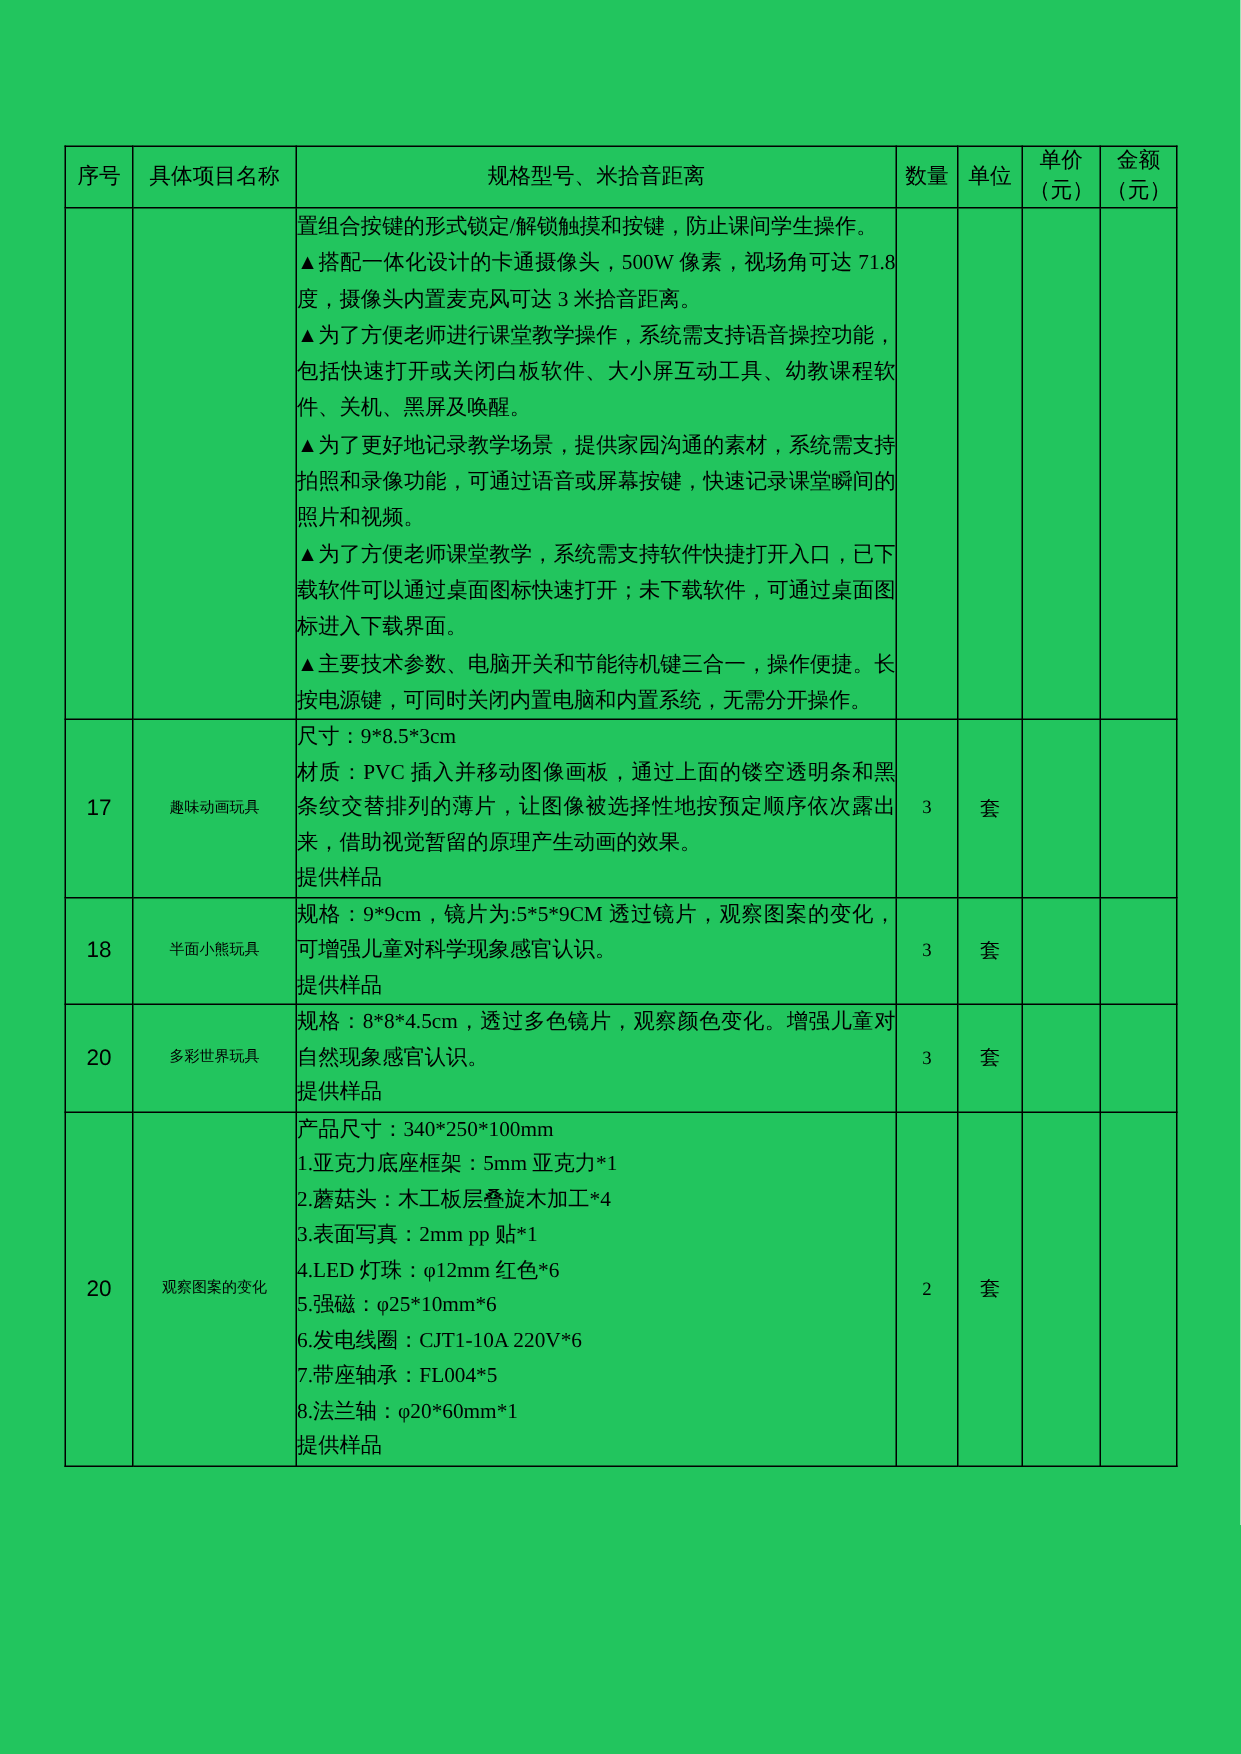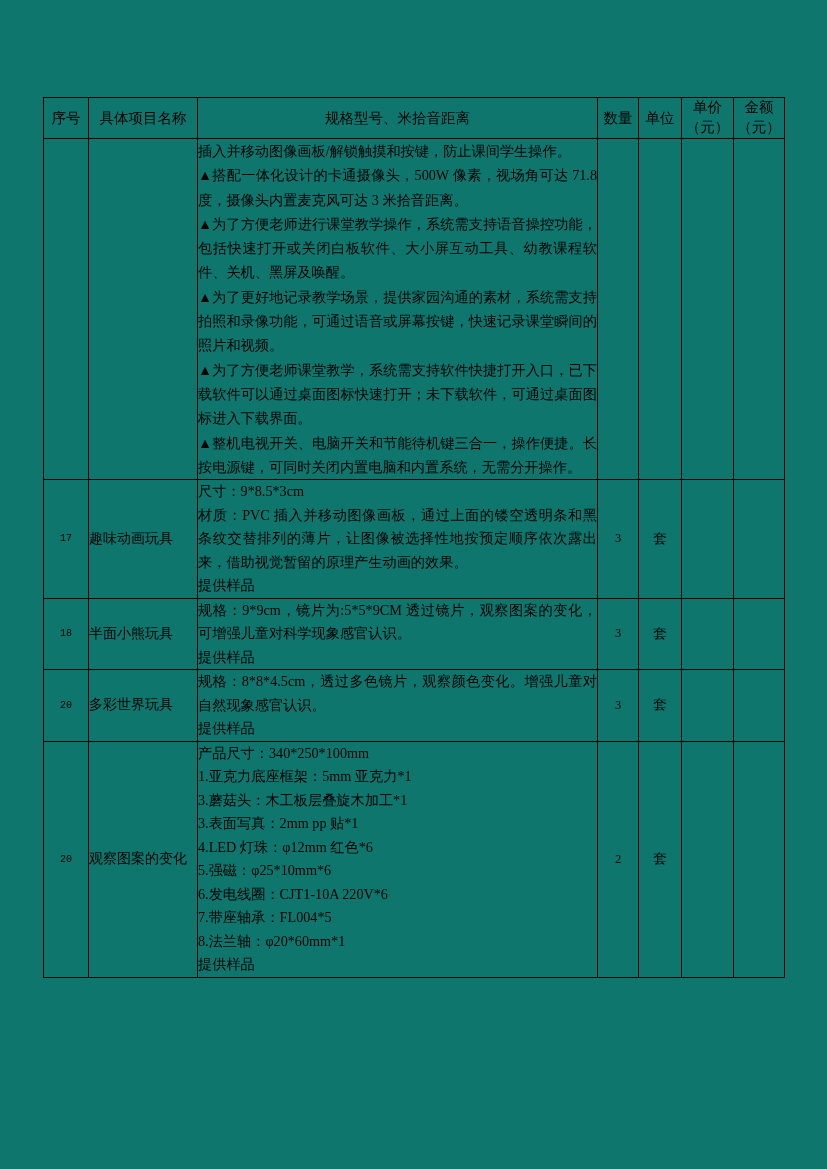--- a/index.html
+++ b/index.html
@@ -14,21 +14,21 @@
     color: #000000;
     position: relative;
     overflow: hidden;
   }
   .page {
     position: absolute;
     left: 0;
     top: 0;
     width: 827px;
     height: 1169px;
-    background: #0f766e;
+    background: #22c55e;
   }
   .table-wrap {
     position: absolute;
     left: 43px;
     top: 97px;
     width: 741px;
   }
   table.spec {
     border-collapse: collapse;
     width: 741px;
@@ -57,25 +57,26 @@
     font-family: "Liberation Serif", "DejaVu Serif", serif;
   }
   .hdr-two-line {
     display: block;
     line-height: 20px;
     font-family: Liberation Mono, monospace;
   }
 
   td.seq {
     text-align: center;
+    font-size: 15px;
+    font-family: Liberation Sans, sans-serif;
+  }
+  td.name {
+    text-align: center;
     font-size: 10px;
-    font-family: Liberation Mono, monospace;
-  }
-  td.name {
-    font-size: 14px;
     line-height: 20px;
     padding: 2px 3px;
   }
   td.qty {
     text-align: center;
     font-size: 12.5px;
   }
   td.unit {
     text-align: center;
     font-size: 13.5px;
@@ -134,26 +135,26 @@
             <span class="hdr-two-line">（元）</span>
           </td>
         </tr>
       </thead>
       <tbody id="table-body">
           <tr>
             <td class="seq"></td>
             <td class="name"></td>
             <td class="spec">
               <div class="spec-body">
-                <p class="just">插入并移动图像画板/解锁触摸和按键，防止课间学生操作。</p>
+                <p class="just">置组合按键的形式锁定/解锁触摸和按键，防止课间学生操作。</p>
                 <p class="just">▲搭配一体化设计的卡通摄像头，500W 像素，视场角可达 71.8 度，摄像头内置麦克风可达 3 米拾音距离。</p>
                 <p class="just">▲为了方便老师进行课堂教学操作，系统需支持语音操控功能，包括快速打开或关闭白板软件、大小屏互动工具、幼教课程软件、关机、黑屏及唤醒。</p>
                 <p class="just">▲为了更好地记录教学场景，提供家园沟通的素材，系统需支持拍照和录像功能，可通过语音或屏幕按键，快速记录课堂瞬间的照片和视频。</p>
                 <p class="just">▲为了方便老师课堂教学，系统需支持软件快捷打开入口，已下载软件可以通过桌面图标快速打开；未下载软件，可通过桌面图标进入下载界面。</p>
-                <p class="just">▲整机电视开关、电脑开关和节能待机键三合一，操作便捷。长按电源键，可同时关闭内置电脑和内置系统，无需分开操作。</p>
+                <p class="just">▲主要技术参数、电脑开关和节能待机键三合一，操作便捷。长按电源键，可同时关闭内置电脑和内置系统，无需分开操作。</p>
               </div>
             </td>
             <td class="qty"></td>
             <td class="unit"></td>
             <td class="price"></td>
             <td class="amt"></td>
           </tr>
           <tr>
             <td class="seq">17</td>
             <td class="name">趣味动画玩具</td>
@@ -197,21 +198,21 @@
             <td class="price"></td>
             <td class="amt"></td>
           </tr>
           <tr>
             <td class="seq">20</td>
             <td class="name">观察图案的变化</td>
             <td class="spec tight">
               <div class="spec-body">
                 <p class="just">产品尺寸：340*250*100mm</p>
                 <p class="just">1.亚克力底座框架：5mm 亚克力*1</p>
-                <p class="just">3.蘑菇头：木工板层叠旋木加工*1</p>
+                <p class="just">2.蘑菇头：木工板层叠旋木加工*4</p>
                 <p class="just">3.表面写真：2mm pp 贴*1</p>
                 <p class="just">4.LED 灯珠：φ12mm   红色*6</p>
                 <p class="just">5.强磁：φ25*10mm*6</p>
                 <p class="just">6.发电线圈：CJT1-10A 220V*6</p>
                 <p class="just">7.带座轴承：FL004*5</p>
                 <p class="just">8.法兰轴：φ20*60mm*1</p>
                 <p class="just"> 提供样品</p>
               </div>
             </td>
             <td class="qty">2</td>

